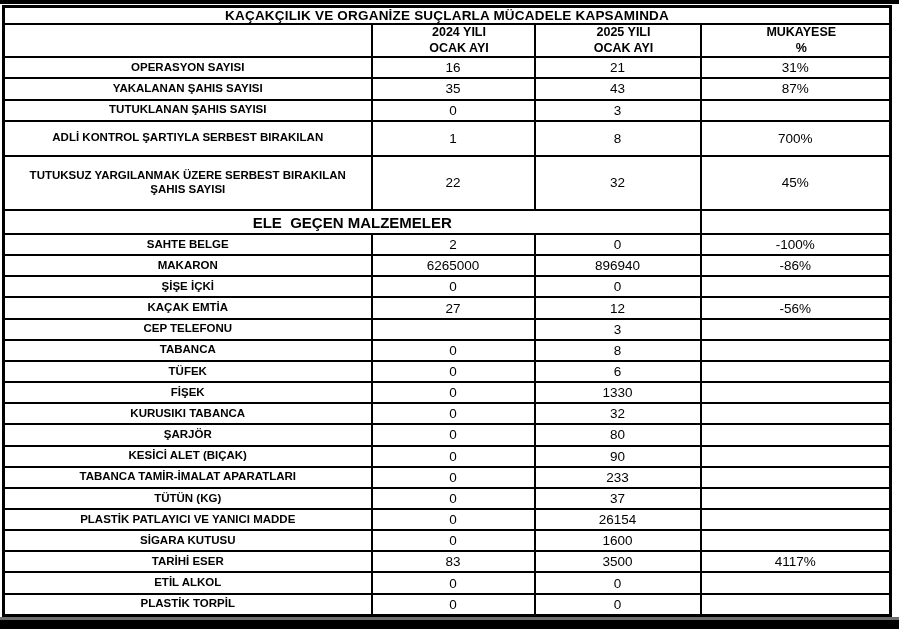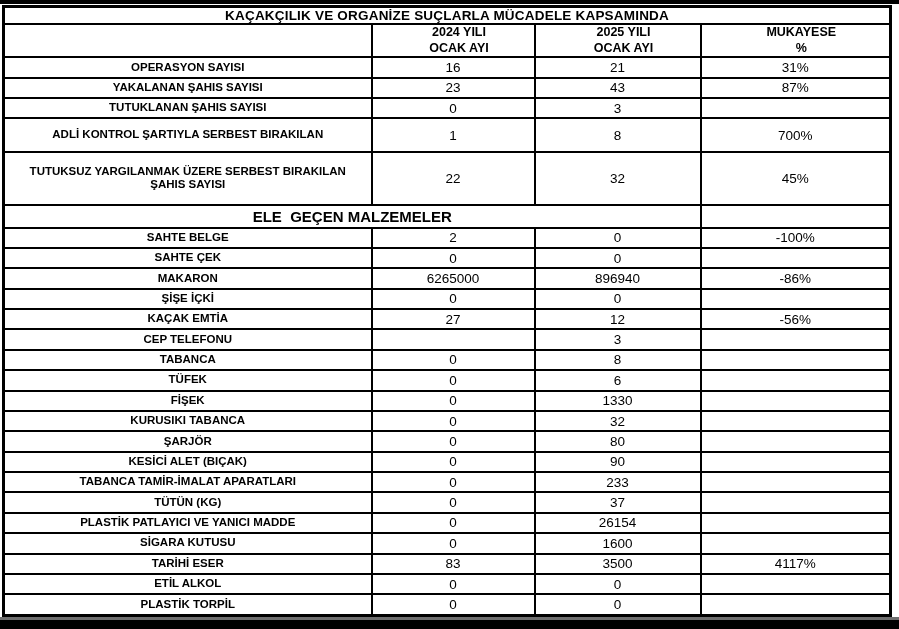--- a/index.html
+++ b/index.html
@@ -108,21 +108,21 @@
   </thead>
   <tbody>
       <tr class="row-data">
         <td class="label-cell">OPERASYON SAYISI</td>
         <td class="num-cell">16</td>
         <td class="num-cell">21</td>
         <td class="num-cell">31%</td>
       </tr>
       <tr class="row-data">
         <td class="label-cell">YAKALANAN ŞAHIS SAYISI</td>
-        <td class="num-cell">23</td>
+        <td class="num-cell">35</td>
         <td class="num-cell">43</td>
         <td class="num-cell">87%</td>
       </tr>
       <tr class="row-data">
         <td class="label-cell">TUTUKLANAN ŞAHIS SAYISI</td>
         <td class="num-cell">0</td>
         <td class="num-cell">3</td>
         <td class="num-cell"></td>
       </tr>
       <tr class="row-tall">
@@ -141,26 +141,20 @@
         <td colspan="3" class="section-cell">ELE  GEÇEN MALZEMELER</td>
         <td class="num-cell"></td>
       </tr>
       <tr class="row-data">
         <td class="label-cell">SAHTE BELGE</td>
         <td class="num-cell">2</td>
         <td class="num-cell">0</td>
         <td class="num-cell">-100%</td>
       </tr>
       <tr class="row-data">
-        <td class="label-cell">SAHTE ÇEK</td>
-        <td class="num-cell">0</td>
-        <td class="num-cell">0</td>
-        <td class="num-cell"></td>
-      </tr>
-      <tr class="row-data">
         <td class="label-cell">MAKARON</td>
         <td class="num-cell">6265000</td>
         <td class="num-cell">896940</td>
         <td class="num-cell">-86%</td>
       </tr>
       <tr class="row-data">
         <td class="label-cell">ŞİŞE İÇKİ</td>
         <td class="num-cell">0</td>
         <td class="num-cell">0</td>
         <td class="num-cell"></td>

